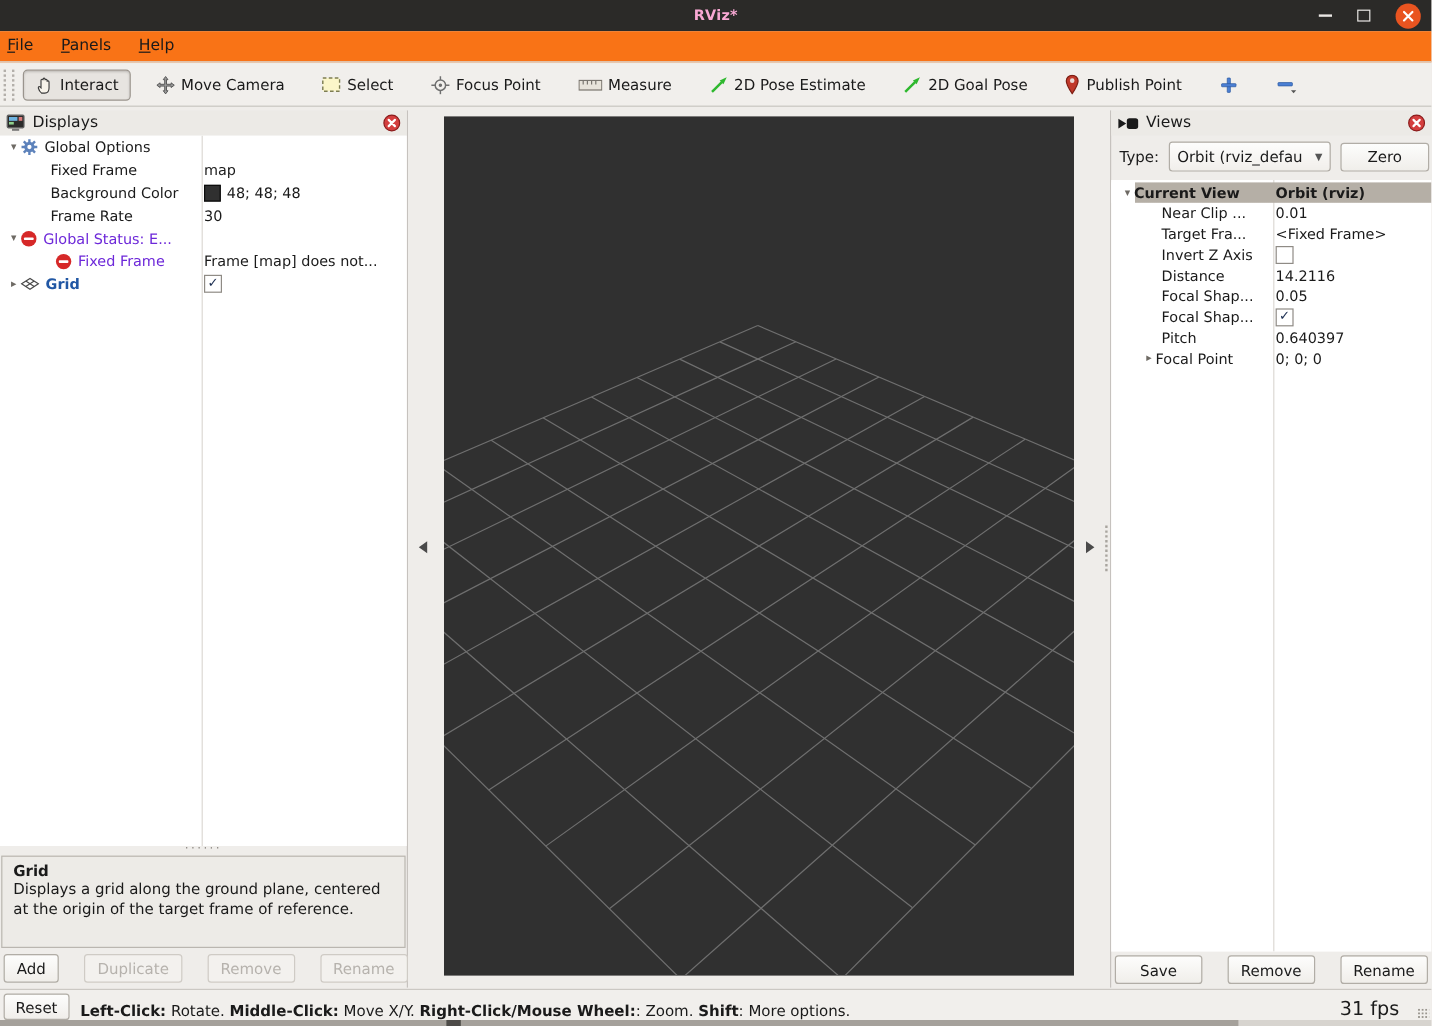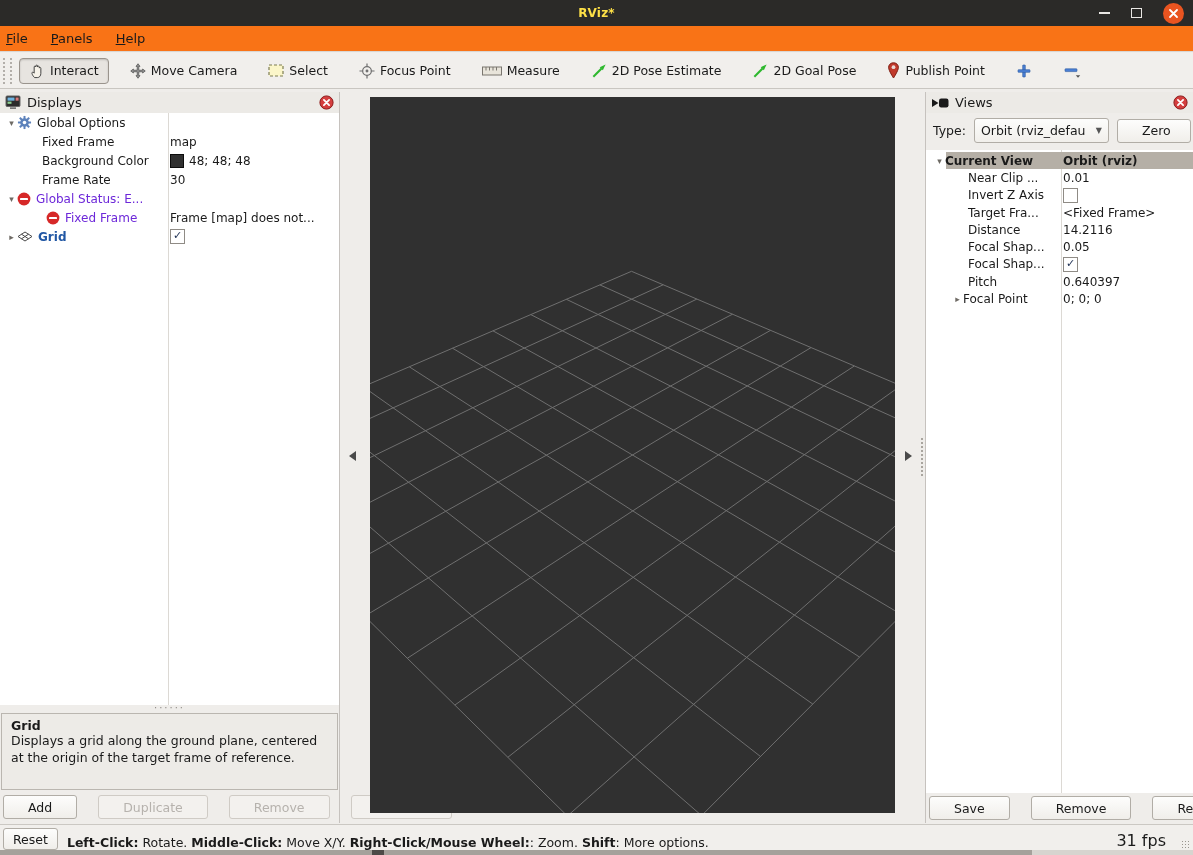--- a/index.html
+++ b/index.html
@@ -4,21 +4,21 @@
 <style>
   html,body{margin:0;padding:0}
   body{
     width:1193px;height:855px;position:relative;overflow:hidden;
     font-family:"DejaVu Sans","Liberation Sans",sans-serif;
     background:#efedea;color:#1a1a1a;font-size:12px;
   }
   
   .titlebar{position:absolute;left:0;top:0;width:100%;height:26px;background:#2b2a28;
     display:flex;align-items:center;justify-content:center}
-  .title{color:#fde047;font-weight:bold;font-size:12px;letter-spacing:.2px}
+  .title{color:#f9a8d4;font-weight:bold;font-size:12px;letter-spacing:.2px}
   .winctrl{position:absolute;right:9px;top:0;height:26px;display:flex;align-items:center;gap:21px}
   .wbtn{display:flex;align-items:center;justify-content:center;cursor:default}
   .wmin span{display:block;width:11px;height:2px;background:#e9e7e4}
   .wmax span{display:block;width:9px;height:8px;border:1.5px solid #e9e7e4}
   .wclose{width:21px;height:21px;border-radius:50%;background:#e95420}
   
   .menubar{position:absolute;top:26px;left:0;width:100%;height:26px;background:#f97316;
     border-bottom:1px solid #d9d6d2;display:flex;align-items:center;padding-left:1px;gap:13px;
     font-size:13px;box-sizing:border-box}
   .mitem{padding:2px 5px}
@@ -57,21 +57,21 @@
   .splitdots{position:absolute;top:612px;left:0;right:0;text-align:center;color:#8f8b86;
     font-size:10px;letter-spacing:2px;line-height:8px}
   .descbox{position:absolute;top:621px;left:1px;right:1px;height:77px;background:#edebe7;
     border:1px solid #bab6b0;padding:4px 9px;box-sizing:border-box;font-size:12.5px}
   .desctitle{font-weight:bold}
   .descbody{line-height:1.32}
   .btnrow{position:absolute;left:3px;right:3px;display:flex;gap:21px}
   .displays .btnrow{top:703px}
   .views .btnrow{top:704px}
   .btn{flex:1;height:24px;background:linear-gradient(#fdfdfc,#f0eeea);border:1px solid #b1ada6;
-    border-radius:3px;font-size:12.5px;font-family:inherit;color:#1a1a1a;padding:0 24px}
+    border-radius:3px;font-size:12.5px;font-family:inherit;color:#1a1a1a;padding:0 10px}
   .btn.disabled{color:#b6b2ad;border-color:#cfcbc5;background:#f3f1ee}
   .typerow{position:absolute;top:25px;left:7px;right:2px;height:27px;display:flex;align-items:center;gap:8px;font-size:12.5px}
   .combo{width:138px;height:25px;border:1px solid #b1ada6;border-radius:3px;
     background:linear-gradient(#fdfdfc,#f1efeb);display:flex;align-items:center;padding:0 6px;
     box-sizing:border-box;white-space:nowrap;overflow:hidden}
   .combo .arrow{margin-left:auto;font-size:8px;color:#555}
   .zerobtn{width:74px;flex:none}
   
   .viewport{position:absolute;left:370px;top:97px;width:525px;height:716px;background:#303030;overflow:hidden}
   
@@ -404,32 +404,32 @@
       <div class="trow" style="height: 17.3px;">
         <div class="lcell" style="padding-left: 42px;">
           <span>Near Clip ...</span>
         </div>
         <div class="vcell" style="left: 137px;">
           <span>0.01</span>
         </div>
       </div>
       <div class="trow" style="height: 17.3px;">
         <div class="lcell" style="padding-left: 42px;">
+          <span>Target Fra...</span>
+        </div>
+        <div class="vcell" style="left: 137px;">
+          <span>&lt;Fixed Frame&gt;</span>
+        </div>
+      </div>
+      <div class="trow" style="height: 17.3px;">
+        <div class="lcell" style="padding-left: 42px;">
           <span>Invert Z Axis</span>
         </div>
         <div class="vcell" style="left: 137px;">
           <span class="cb"></span>
-        </div>
-      </div>
-      <div class="trow" style="height: 17.3px;">
-        <div class="lcell" style="padding-left: 42px;">
-          <span>Target Fra...</span>
-        </div>
-        <div class="vcell" style="left: 137px;">
-          <span>&lt;Fixed Frame&gt;</span>
         </div>
       </div>
       <div class="trow" style="height: 17.3px;">
         <div class="lcell" style="padding-left: 42px;">
           <span>Distance</span>
         </div>
         <div class="vcell" style="left: 137px;">
           <span>14.2116</span>
         </div>
       </div>

